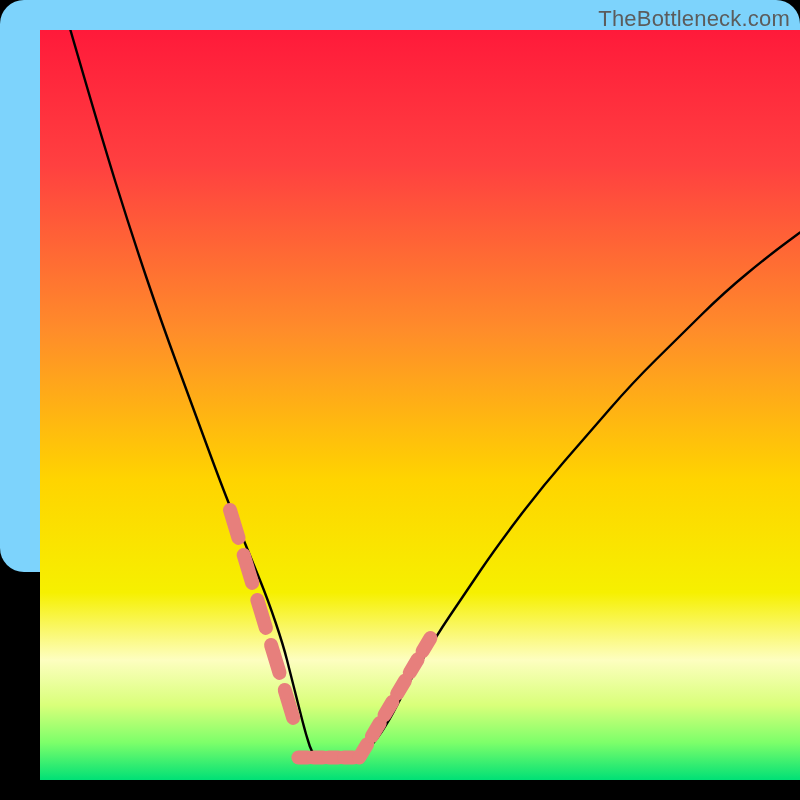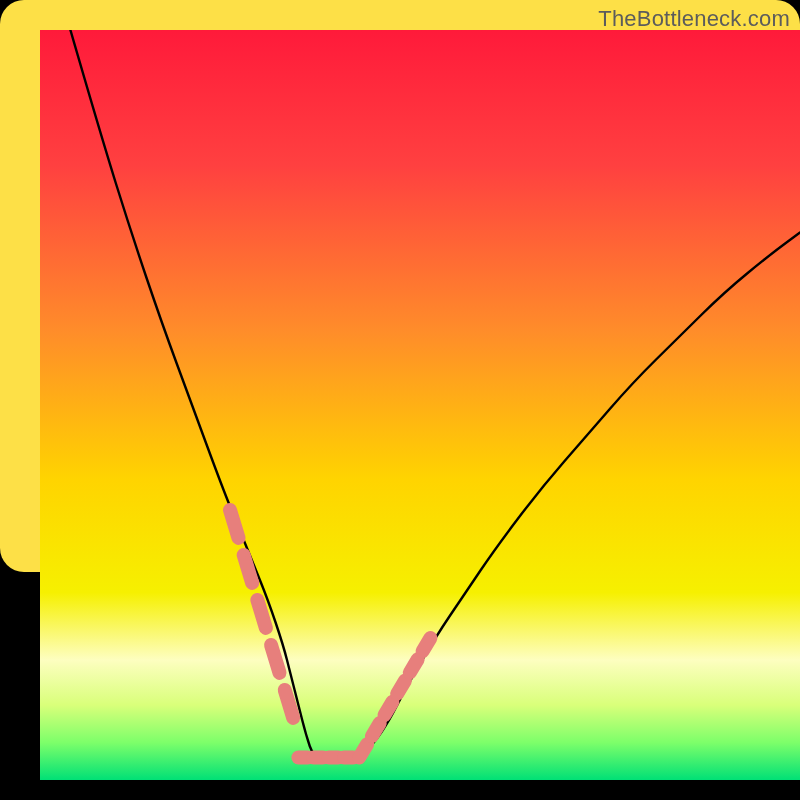--- a/index.html
+++ b/index.html
@@ -8,21 +8,21 @@
     width: 800px;
     height: 800px;
     overflow: hidden;
     background: #000;
     font-family: Arial, Helvetica, sans-serif;
   }
   .frame {
     position: relative;
     width: 800px;
     height: 572px;
-    background: #fde047;
+    background: #7dd3fc;
     border-radius: 24px;
   }
   .watermark {
     position: absolute;
     top: 6px;
     right: 10px;
     font-size: 22px;
     font-weight: 500;
     color: #5c5c5c;
     letter-spacing: 0.2px;

